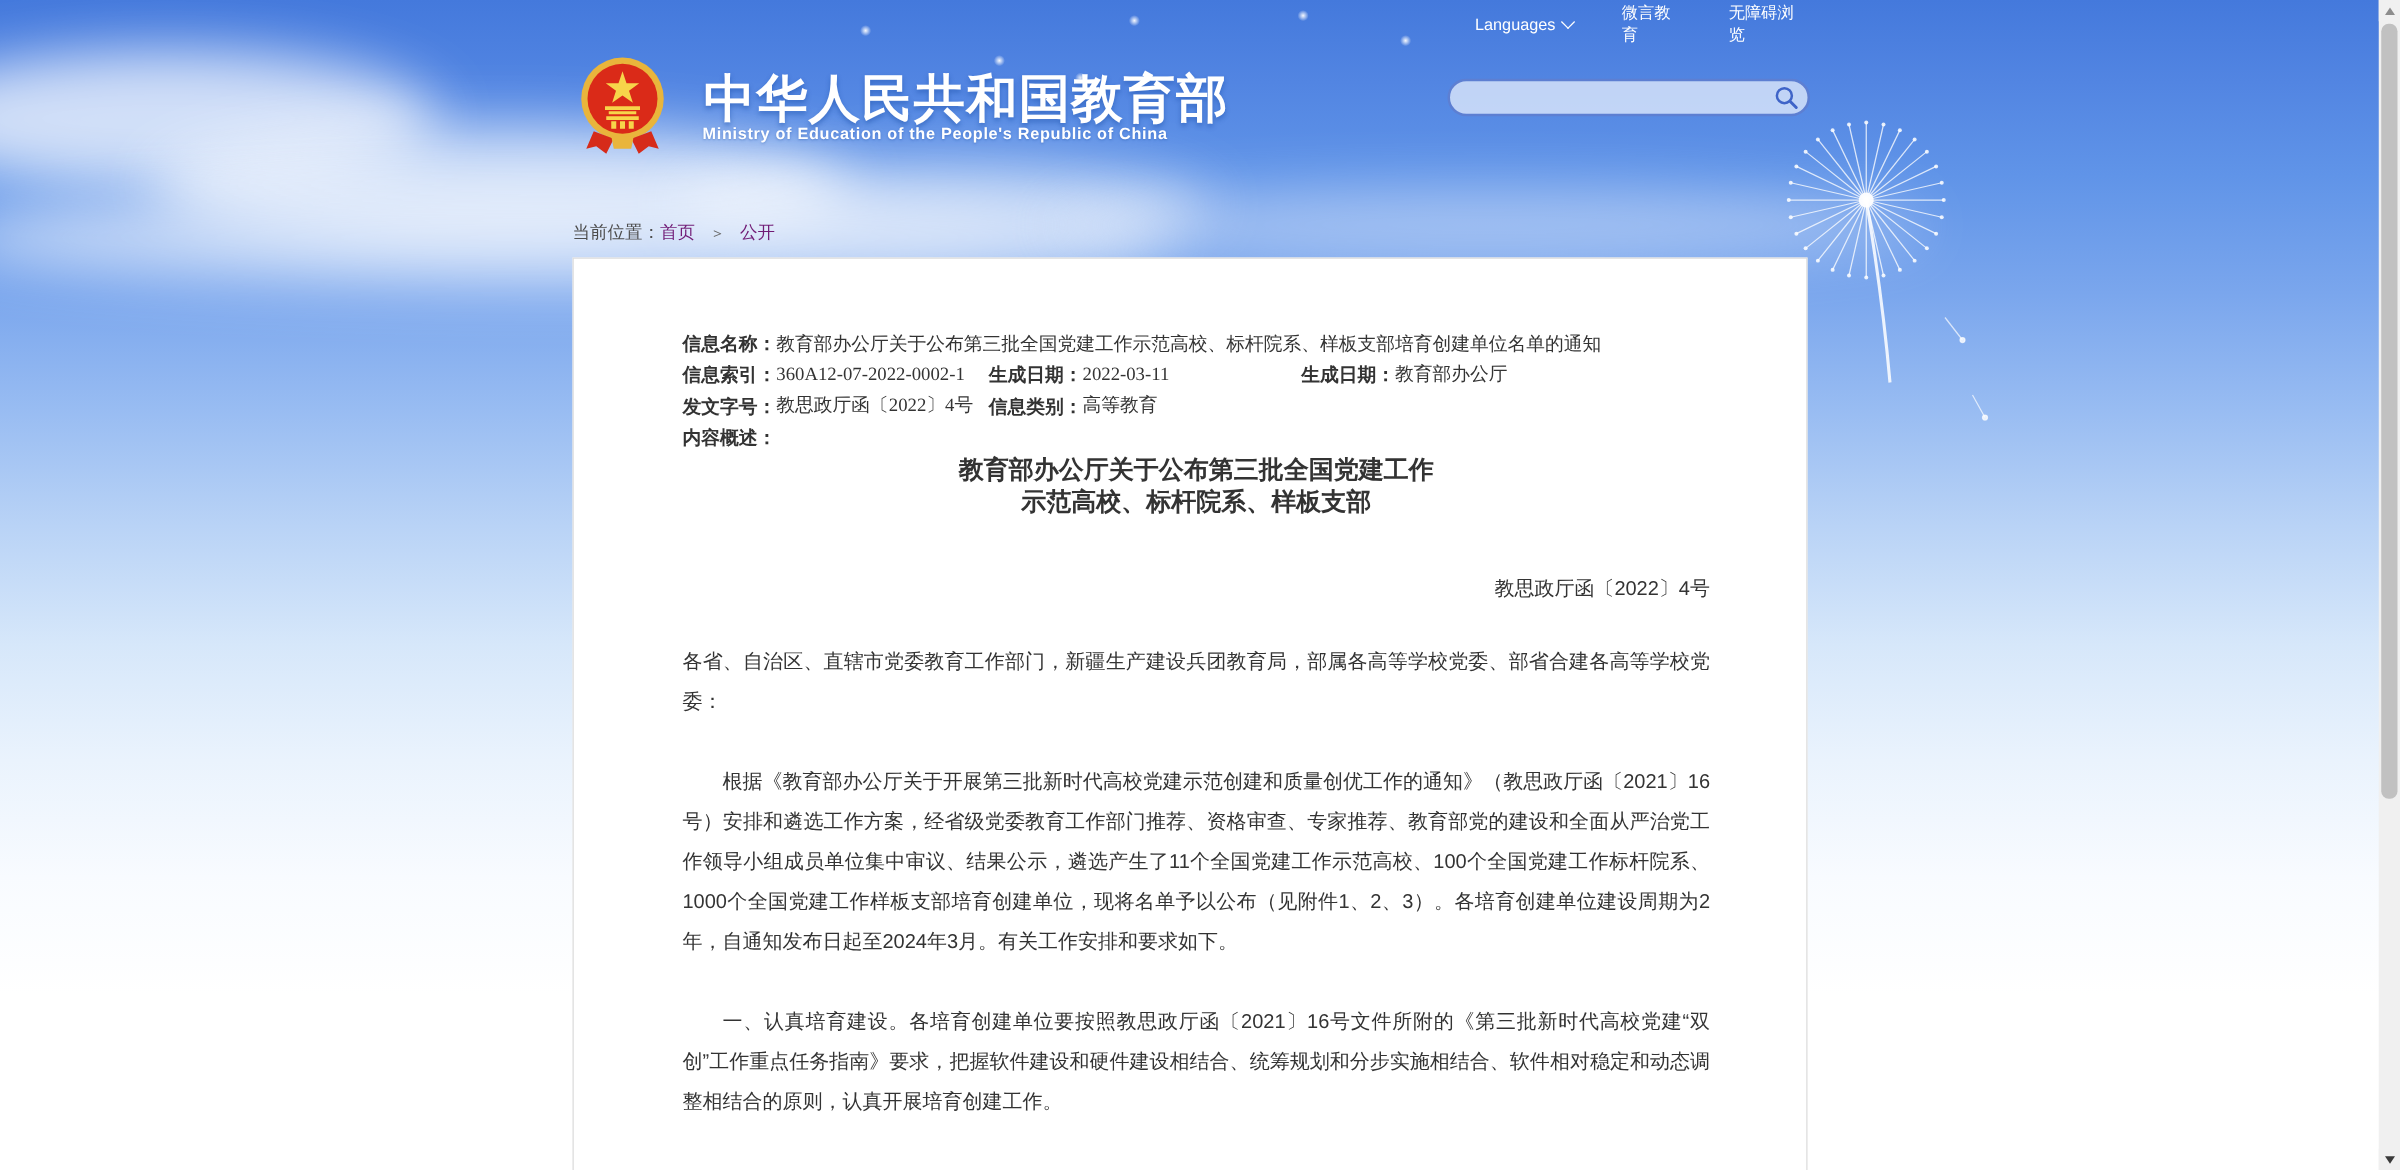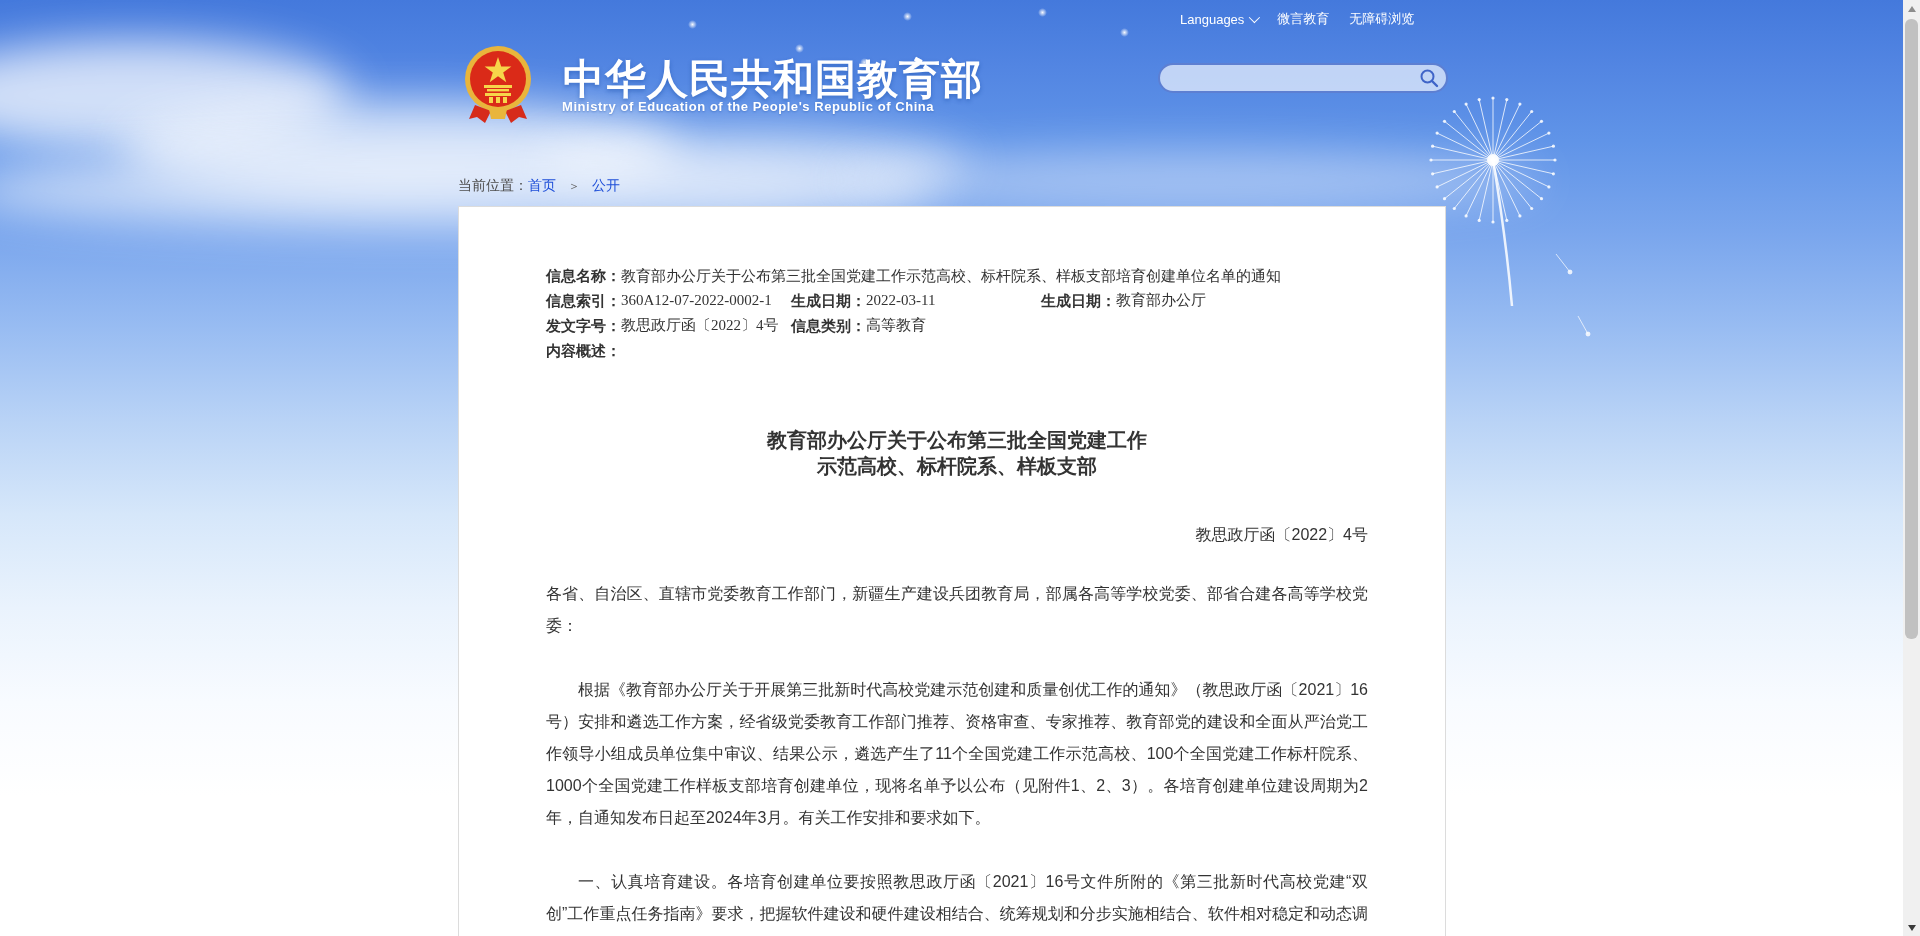--- a/index.html
+++ b/index.html
@@ -20,21 +20,21 @@
   .cloud.c3 { left:540px; top:128px; width:430px; height:70px; opacity:.6; }
   .cloud.c4 { left:-40px; top:150px; width:980px; height:80px; opacity:.7; }
   .cloud.c5 { left:840px; top:150px; width:700px; height:60px; opacity:.45; }
   .sparkle { position:absolute; width:9px; height:9px; border-radius:50%;
     background:radial-gradient(circle, rgba(255,255,255,.95) 0%, rgba(255,255,255,0) 70%); }
 
   .dandelion { position:absolute; left:1388px; top:58px; }
 
   
   .toplinks { position:absolute; left:1180px; top:8px; width:260px; height:22px;
-    display:flex; align-items:center; gap:20px; color:#ffffff; font-size:13px; }
+    display:flex; align-items:center; gap:40px; color:#ffffff; font-size:13px; }
   .toplinks a { color:#ffffff; text-decoration:none; display:flex; align-items:center; gap:5px; cursor:pointer; }
   .chev { display:inline-block; width:8px; height:8px; border-right:1.5px solid #fff;
     border-bottom:1.5px solid #fff; transform:rotate(45deg) translateY(-2px); }
 
   
   .hdr-logo { position:absolute; left:461px; top:45px; width:74px; height:80px; cursor:pointer; }
   .hdr-title { position:absolute; left:563px; top:52px; color:#ffffff; font-weight:bold;
     font-size:41px; letter-spacing:1px; text-shadow:0 2px 4px rgba(20,70,160,.45); white-space:nowrap; }
   .hdr-sub { position:absolute; left:562px; top:99px; color:#ffffff; font-weight:bold;
     font-size:13px; letter-spacing:.55px; text-shadow:0 1px 2px rgba(20,70,160,.4); white-space:nowrap; }
@@ -43,40 +43,40 @@
   .searchbox { position:absolute; left:1158px; top:63px; width:290px; height:30px;
     border:2px solid #5d7fd2; border-radius:16px; background:rgba(235,243,253,.72);
     display:flex; align-items:center; }
   .searchbox input { flex:1; height:100%; border:none; outline:none; background:transparent;
     padding:0 10px 0 16px; font-size:14px; color:#335; font-family:"Liberation Sans",sans-serif; }
   .search-btn { width:34px; height:26px; border:none; background:transparent; cursor:pointer;
     display:flex; align-items:center; justify-content:center; }
 
   
   .crumb { position:absolute; left:458px; top:177px; font-size:14px; color:#4d4d4d; }
-  .crumb a { color:#1d4ed8; text-decoration:none; cursor:pointer; }
+  .crumb a { color:#701a75; text-decoration:none; cursor:pointer; }
   .crumb .sep { margin:0 12px; color:#666; font-size:12px; }
 
   
   .panel { position:absolute; left:458px; top:206px; width:988px; height:1100px;
     background:#ffffff; border:1px solid #dcdcdc; }
   .panel-inner { padding:56px 77px 0 87px; color:#333; }
 
   .meta { font-size:15px; line-height:25px;text-align:center; }
   .meta-row { display:flex; white-space:nowrap; }
   .meta-row + .meta-row { margin-top:0; }
   .mg { display:flex; }
   .mg.w1 { width:245px; }
   .mg.w2 { width:250px; }
   .m-label { font-weight:bold; color:#333; flex-shrink:0; }
   .m-val { color:#333; }
   .m-val.fs { font-family:"Liberation Serif", serif; }
   .meta-row.wrap { white-space:normal; }
 
-  .doc-title { margin-top:64px; text-align:center; font-size:20px; font-weight:bold;
+  .doc-title { text-align:center; font-size:20px; font-weight:bold;
     color:#333; line-height:26px; }
 
   .doc-num { margin-top:46px; text-align:right; font-size:16px; color:#333; }
 
   .article { margin-top:10px; font-size:16px; line-height:32px; color:#333; text-align:justify; }
   .article p { margin-top:32px; }
   .article p.indent { text-indent:2em; }
 
   
   .scrollbar { position:absolute; right:0; top:0; width:17px; height:936px; background:#f0f0f0; }

